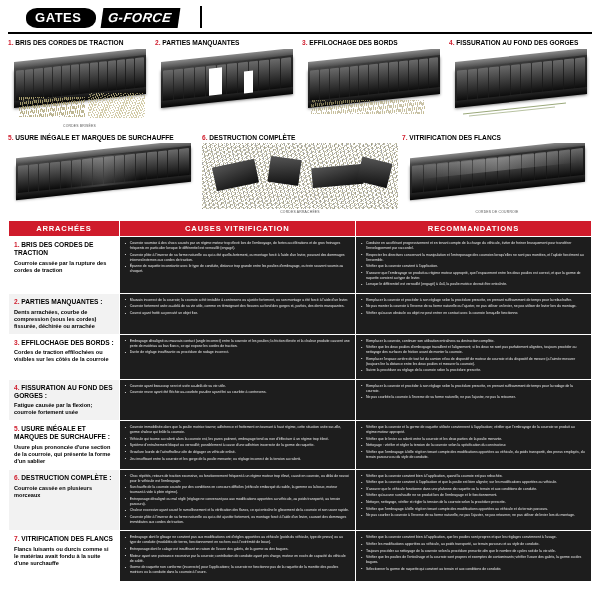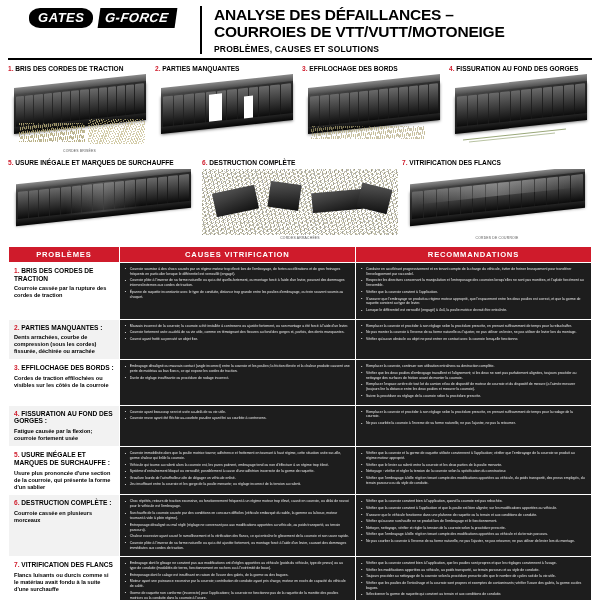--- a/index.html
+++ b/index.html
@@ -11,22 +11,22 @@
     color:#000;
     overflow:hidden;
   }
   .page { width:600px; height:600px; position:relative; padding:6px 8px 4px 8px; }
 
   
   .header { display:flex; align-items:flex-start; border-bottom:2px solid #000; padding-bottom:4px; }
   .brand { width:190px; flex:0 0 190px; padding-top:2px; }
   .brand-row { display:flex; align-items:center; justify-content:center; gap:6px; }
   .gates-logo {
-    background:#000; color:#fff; font-style:italic; font-weight:bold;
-    font-size:13px; padding:2px 9px 3px 9px; border-radius:11px/9px;
+    background:#000; color:#fff; font-weight:bold;
+    font-size:13px; padding:2px 15px 3px 9px; border-radius:11px/9px;
     letter-spacing:0.5px;
   }
   .gforce {
     background:#000; color:#fff; font-style:italic; font-weight:bold;
     font-size:13px; padding:2px 8px 3px 6px; letter-spacing:0.5px;
     transform:skewX(-8deg);
   }
   .header-divider { width:2px; background:#000; align-self:stretch; margin:0 10px 0 2px; }
   .titles { flex:1; padding-left:2px; }
   .title-main { font-size:15.5px; font-weight:bold; line-height:1.12; letter-spacing:-0.2px; }
@@ -104,25 +104,20 @@
 <div class="page">
 
   <div class="header">
     <div class="brand">
       <div class="brand-row">
         <span class="gates-logo">GATES</span>
         <span class="gforce">G-FORCE</span>
       </div>
     </div>
     <div class="header-divider"></div>
-    <div class="titles">
-      <div class="title-main">ANALYSE DES DÉFAILLANCES –</div>
-      <div class="title-main">COURROIES DE VTT/VUTT/MOTONEIGE</div>
-      <div class="title-sub">PROBLÈMES, CAUSES ET SOLUTIONS</div>
-    </div>
   </div>
 
   <div class="illus-block">
     <div class="illus-row">
 
       <div class="cell" style="width:143px">
         <div class="cell-title"><span class="num">1.</span>
           <span>BRIS DES CORDES DE TRACTION</span></div>
         <div class="art">
           <div class="belt-top"></div>
@@ -311,21 +306,21 @@
         </div>
         <div class="caption">CORDES DE COURROIE</div>
       </div>
 
     </div>
   </div>
 
   <table class="tbl">
     <thead>
       <tr>
-        <th class="col-sym">PROBLÈMES</th>
+        <th class="col-sym">ARRACHÉES</th>
         <th>CAUSES VITRIFICATION</th>
         <th>RECOMMANDATIONS</th>
       </tr>
     </thead>
     <tbody>
 
       <tr>
         <td class="col-sym">
           <div class="sym-title"><span class="num">1.</span>
             <span>BRIS DES CORDES DE TRACTION</span></div>

